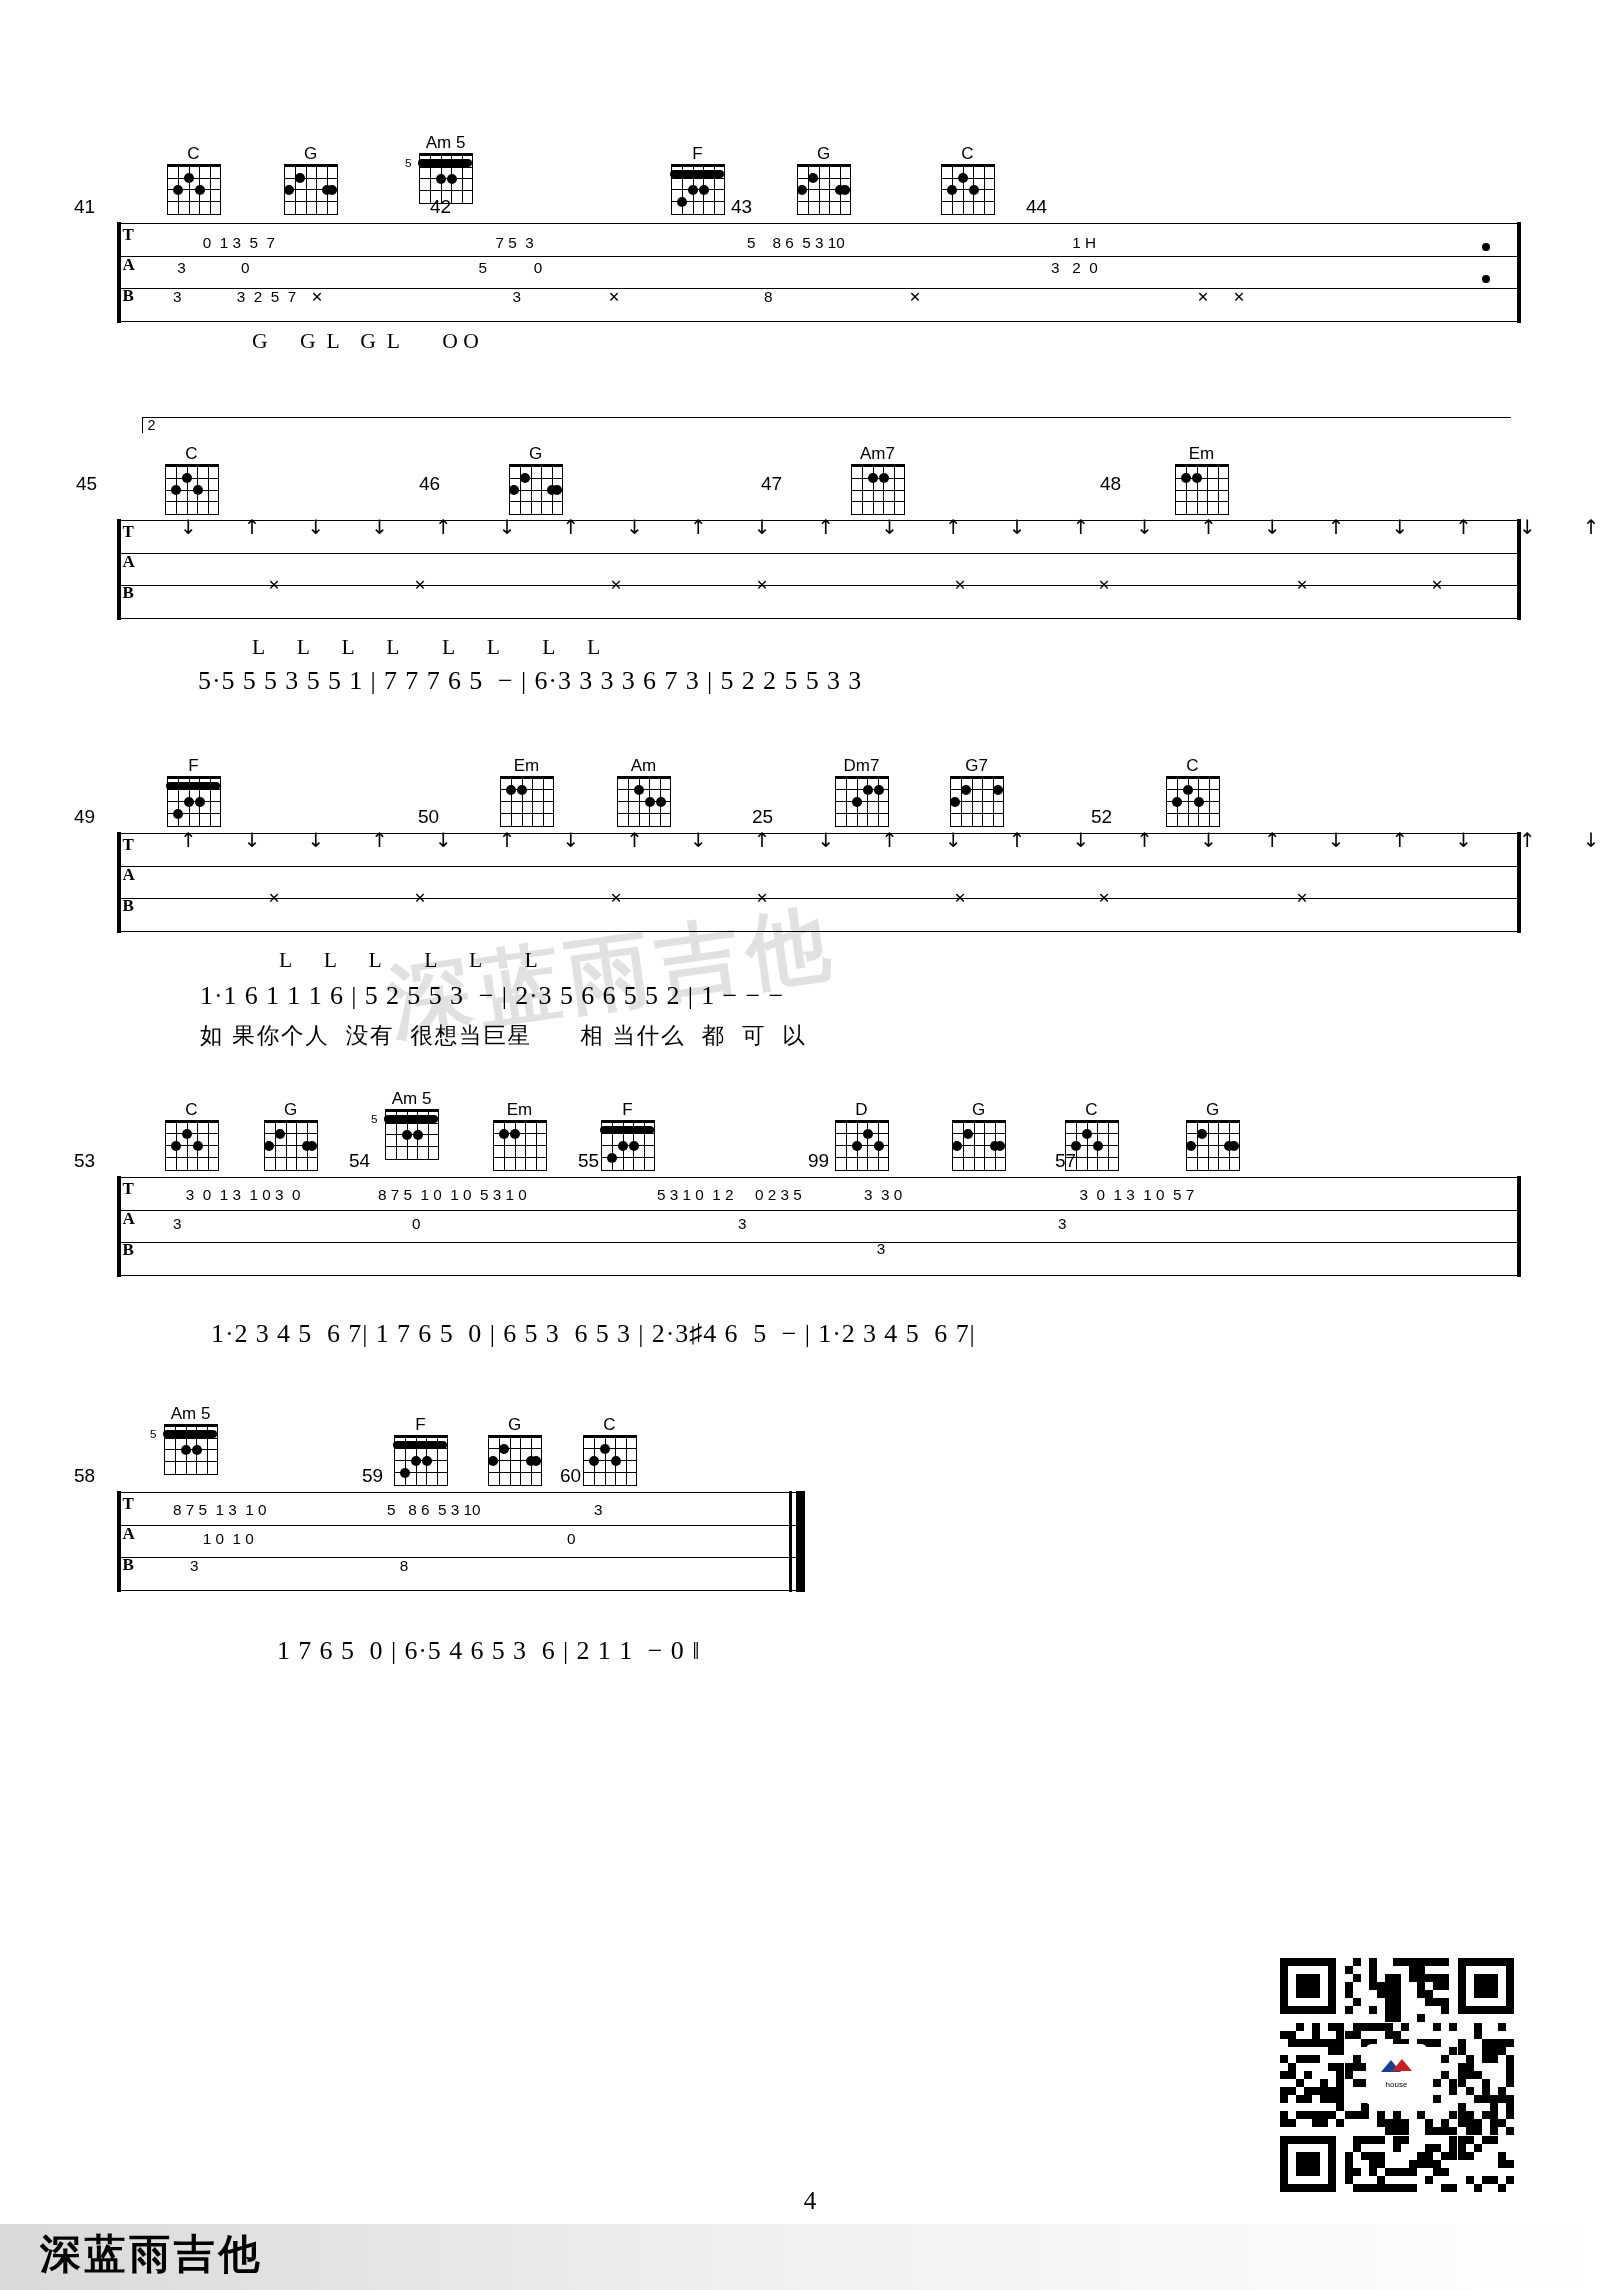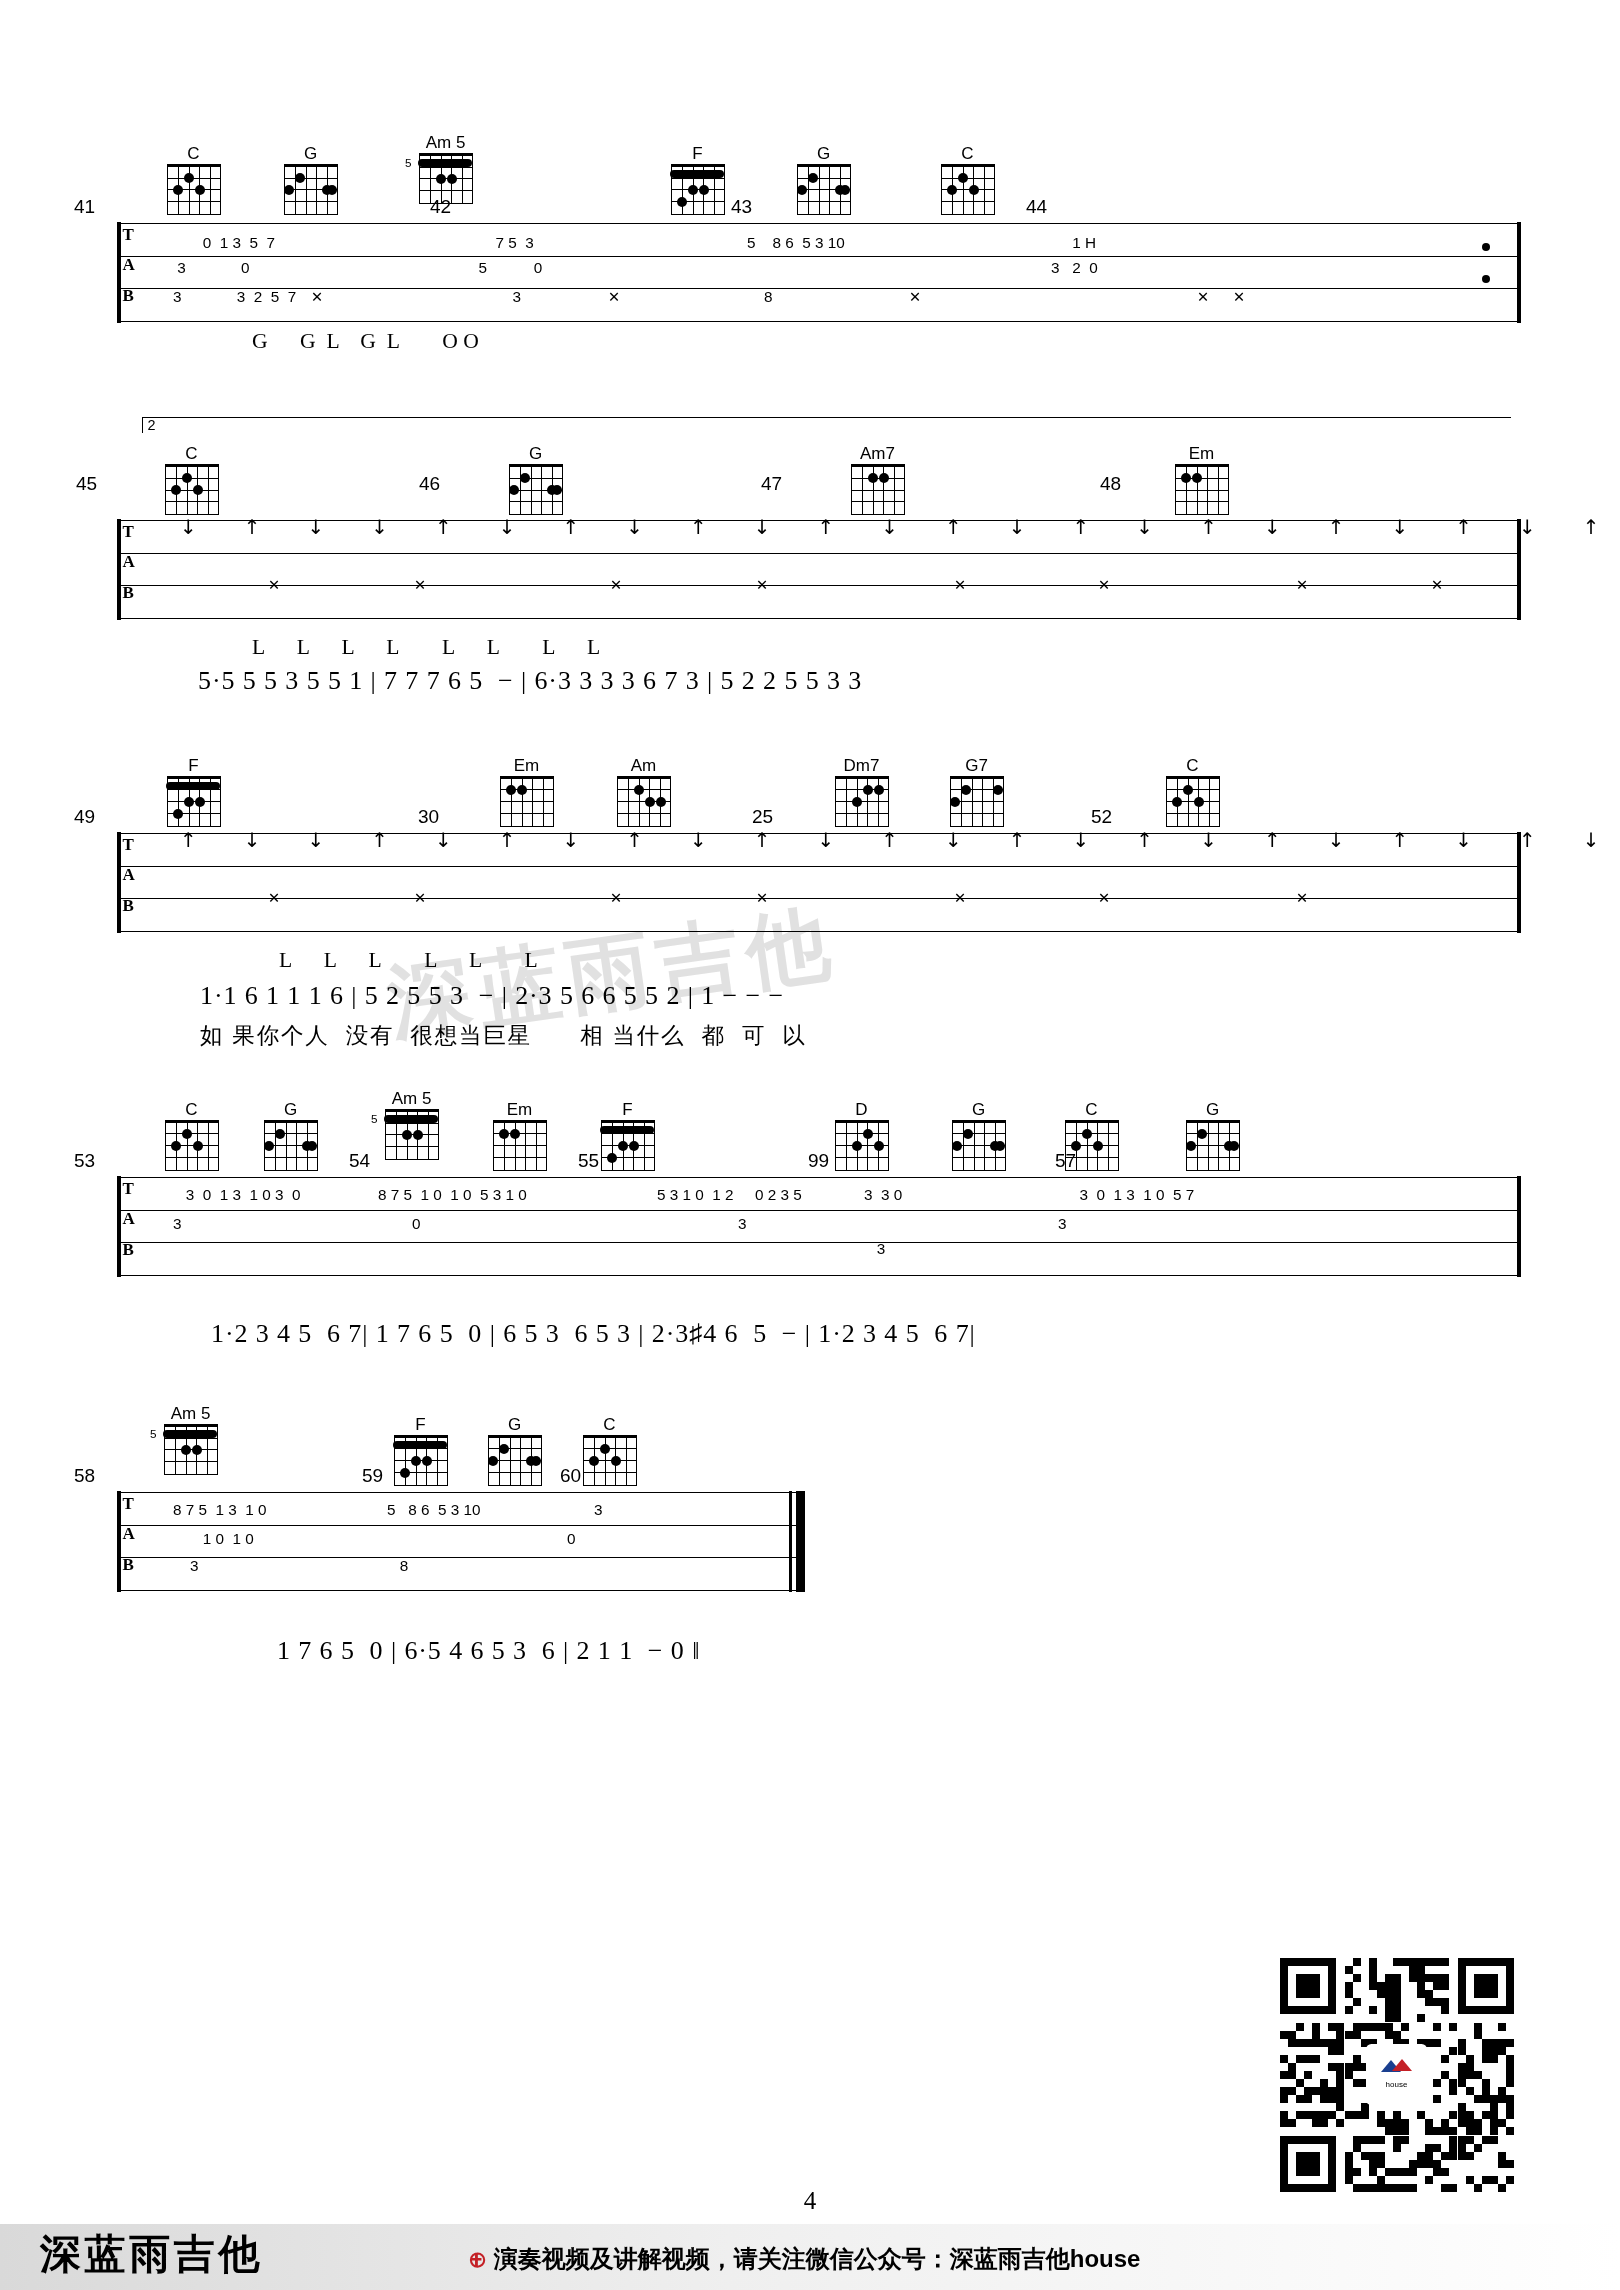--- a/index.html
+++ b/index.html
@@ -292,21 +292,21 @@
       <div class="xmark" style="left:1179px;top:56px;">✕</div>
       <div class="xmark" style="left:1314px;top:56px;">✕</div>
     </div>
 
     <div class="fingerline" style="left:135px;top:205px;">L      L      L      L        L      L        L      L</div>
     <div class="numline" style="left:81px;top:236px;">5·5 5 5 3 5 5 1 | 7 7 7 6 5  − | 6·3 3 3 3 6 7 3 | 5 2 2 5 5 3 3</div>
   </div>
 
   <div class="system" style="top:763px;">
     <div class="barnum" style="left:-43px;top:43px;">49</div>
-    <div class="barnum" style="left:301px;top:43px;">30</div>
+    <div class="barnum" style="left:301px;top:43px;">50</div>
     <div class="barnum" style="left:635px;top:43px;">25</div>
     <div class="barnum" style="left:974px;top:43px;">52</div>
 
     <div class="chord" style="left:43px;top:-7.2px;">
       <div class="cname">F</div>
       <div class="grid">
         <div class="v" style="left:10px"></div>
           <div class="v" style="left:21px"></div>
           <div class="v" style="left:31.5px"></div>
           <div class="v" style="left:42px"></div>
@@ -1054,19 +1054,15 @@
       <div class="tri t1"></div>
         <div class="tri t2"></div>
       <div class="lt">house</div>
     </div>
     </div>
 
   <div class="pagenum">4</div>
 
   <div class="footerbar"></div>
   <div class="logo">深蓝雨吉他</div>
-  <div class="foottext">
-    <span style="color:#c42026;">⊕</span>
-    <span>演奏视频及讲解视频，请关注微信公众号：深蓝雨吉他house</span>
-  </div>
 
 </div>
 
 
 </body></html>

